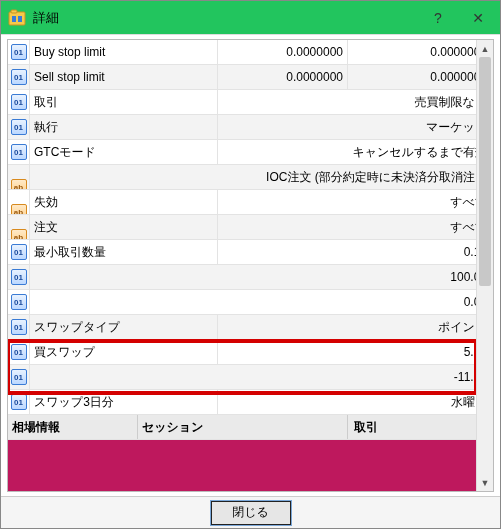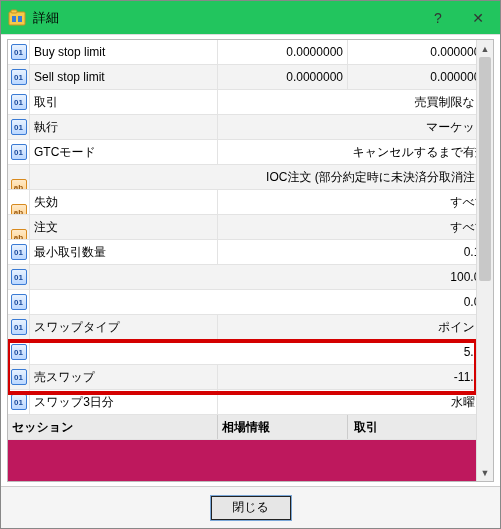--- a/index.html
+++ b/index.html
@@ -100,21 +100,21 @@
   }
   .rows { margin-right: 17px; }
   
   .highlight-box {
     position: absolute;
     border: 4px solid #d40000;
     pointer-events: none;
   }
   
   .footer {
-    height: 42px;
+    height: 32px;
     border-top: 1px solid #ccc;
     display:flex; align-items:center; justify-content:center;
     background:#f5f5f5;
   }
   .footer button {
     width: 80px; height: 24px;
     background:#e6e6e6;
     border:1px solid #222;
     outline: 1px solid #7aa7d8;
     font-family: inherit; font-size:12px;
@@ -264,42 +264,42 @@
             <span class="picon">01</span>
           </div>
         <div class="cell label-cell">スワップタイプ</div>
         <div class="cell wide-val">ポイント</div>
       </div>
 
       <div class="row alt">
         <div class="cell icon-cell">
             <span class="picon">01</span>
           </div>
+        <div class="cell label-cell">買スワップ</div>
         <div class="cell wide-val">5.84</div>
       </div>
 
       <div class="row">
         <div class="cell icon-cell">
             <span class="picon">01</span>
           </div>
-        <div class="cell label-cell">売スワップ</div>
         <div class="cell wide-val">-11.76</div>
       </div>
 
       <div class="row alt">
         <div class="cell icon-cell">
             <span class="picon">01</span>
           </div>
         <div class="cell label-cell">スワップ3日分</div>
         <div class="cell wide-val">水曜日</div>
       </div>
 
       <div class="row section">
+        <div class="cell mid-cell">相場情報</div>
         <div class="cell label-cell">セッション</div>
-        <div class="cell mid-cell">相場情報</div>
         <div class="cell val-cell">取引</div>
       </div>
 
 
     </div>
 
     <div class="highlight-box" style="left:-2px; right:15px; top:299px; height:56px;"></div>
 
     <div class="vscroll">
       <div class="arrow">▲</div>

